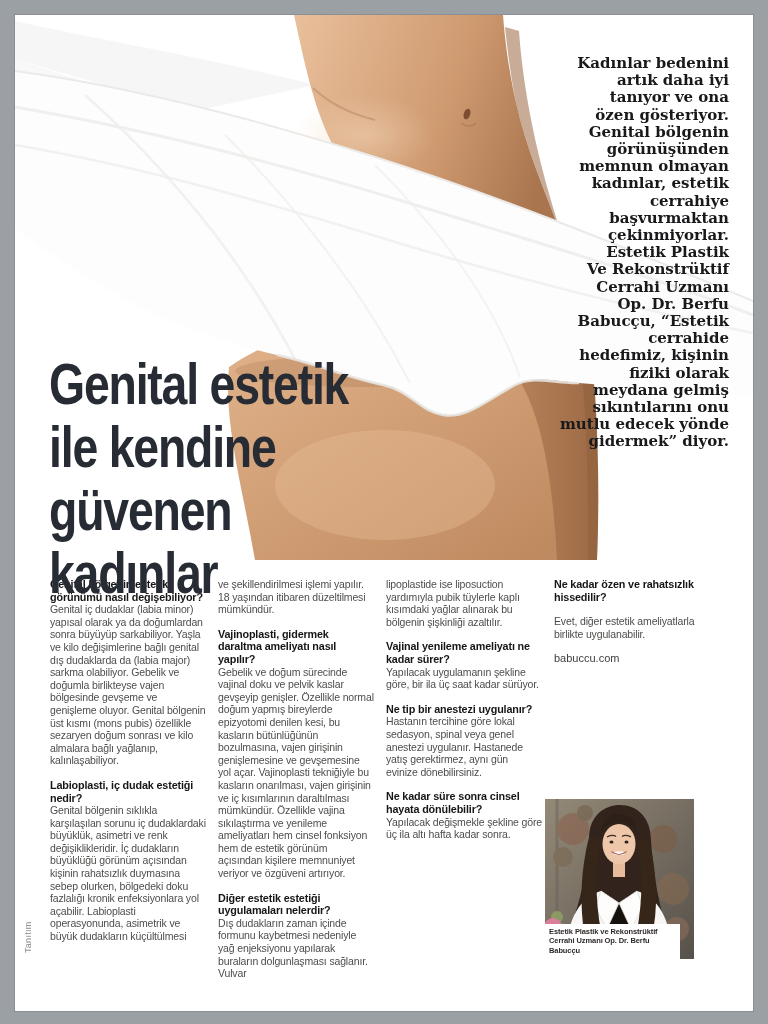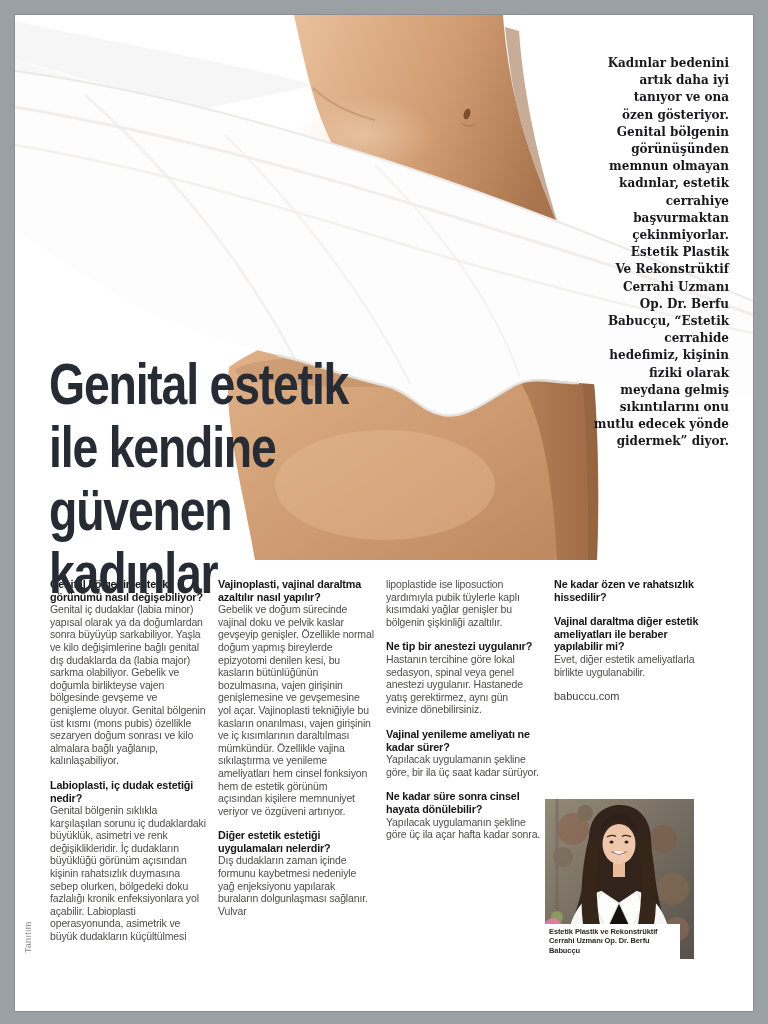--- a/index.html
+++ b/index.html
@@ -24,21 +24,21 @@
     position:absolute;left:34px;top:298px;width:460px;
     font-size:58px;line-height:63px;font-weight:700;
     letter-spacing:-1.5px;color:#262b34;
     transform:scaleX(0.80);transform-origin:left top;
     white-space:pre-line;z-index:5;
   }
   
   .pullquote{
     position:absolute;right:24px;top:40px;width:200px;
     font-family:"DejaVu Serif",serif;font-weight:700;
-    font-size:12px;line-height:17.2px;color:#19191c;
+    font-size:15px;line-height:17.2px;color:#19191c;
     text-align:right;white-space:pre-line;z-index:5;
   }
   
   .columns{
     position:absolute;left:35px;top:563px;width:660px;
     display:grid;grid-template-columns:repeat(4,1fr);column-gap:12px;
     font-size:10.5px;line-height:12.6px;color:#4e4d4b;
     letter-spacing:-0.15px;
   }
   .section + .section{margin-top:12px;}
@@ -165,54 +165,57 @@
         <p class="col-body">Genital iç dudaklar (labia minor) yapısal olarak ya da doğumlardan sonra büyüyüp sarkabiliyor. Yaşla ve kilo değişimlerine bağlı genital dış dudaklarda da (labia major) sarkma olabiliyor. Gebelik ve doğumla birlikteyse vajen bölgesinde gevşeme ve genişleme oluyor. Genital bölgenin üst kısmı (mons pubis) özellikle sezaryen doğum sonrası ve kilo almalara bağlı yağlanıp, kalınlaşabiliyor.</p>
       </div>
       <div class="section">
         <h3 class="col-heading">Labioplasti, iç dudak estetiği nedir?</h3>
         <p class="col-body">Genital bölgenin sıklıkla karşılaşılan sorunu iç dudaklardaki büyüklük, asimetri ve renk değişiklikleridir. İç dudakların büyüklüğü görünüm açısından kişinin rahatsızlık duymasına sebep olurken, bölgedeki doku fazlalığı kronik enfeksiyonlara yol açabilir. Labioplasti operasyonunda, asimetrik ve büyük dudakların küçültülmesi</p>
       </div>
     </div>
 
     <div class="col">
       <div class="section">
-        <h3 class="col-heading">Vajinoplasti, vajinal daraltma azaltılır nasıl yapılır?</h3>
+
+        <p class="col-body">ve şekillendirilmesi işlemi yapılır. 18 yaşından itibaren düzeltilmesi mümkündür.</p>
+      </div>
+      <div class="section">
+        <h3 class="col-heading">Vajinoplasti, gidermek daraltma ameliyatı nasıl yapılır?</h3>
         <p class="col-body">Gebelik ve doğum sürecinde vajinal doku ve pelvik kaslar gevşeyip genişler. Özellikle normal doğum yapmış bireylerde epizyotomi denilen kesi, bu kasların bütünlüğünün bozulmasına, vajen girişinin genişlemesine ve gevşemesine yol açar. Vajinoplasti tekniğiyle bu kasların onarılması, vajen girişinin ve iç kısımlarının daraltılması mümkündür. Özellikle vajina sıkılaştırma ve yenileme ameliyatları hem cinsel fonksiyon hem de estetik görünüm açısından kişilere memnuniyet veriyor ve özgüveni artırıyor.</p>
       </div>
       <div class="section">
         <h3 class="col-heading">Diğer estetik estetiği uygulamaları nelerdir?</h3>
         <p class="col-body">Dış dudakların zaman içinde formunu kaybetmesi nedeniyle yağ enjeksiyonu yapılarak buraların dolgunlaşması sağlanır. Vulvar</p>
       </div>
     </div>
 
     <div class="col">
       <div class="section">
 
-        <p class="col-body">lipoplastide ise liposuction yardımıyla pubik tüylerle kaplı kısımdaki yağlar genişler bu bölgenin şişkinliği azaltılır.</p>
+        <p class="col-body">lipoplastide ise liposuction yardımıyla pubik tüylerle kaplı kısımdaki yağlar alınarak bu bölgenin şişkinliği azaltılır.</p>
+      </div>
+      <div class="section">
+        <h3 class="col-heading">Vajinal yenileme ameliyatı ne kadar sürer?</h3>
+        <p class="col-body">Yapılacak uygulamanın şekline göre, bir ila üç saat kadar sürüyor.</p>
       </div>
       <div class="section">
         <h3 class="col-heading">Ne tip bir anestezi uygulanır?</h3>
         <p class="col-body">Hastanın tercihine göre lokal sedasyon, spinal veya genel anestezi uygulanır. Hastanede yatış gerektirmez, aynı gün evinize dönebilirsiniz.</p>
       </div>
       <div class="section">
-        <h3 class="col-heading">Vajinal yenileme ameliyatı ne kadar sürer?</h3>
-        <p class="col-body">Yapılacak uygulamanın şekline göre, bir ila üç saat kadar sürüyor.</p>
-      </div>
-      <div class="section">
         <h3 class="col-heading">Ne kadar süre sonra cinsel hayata dönülebilir?</h3>
-        <p class="col-body">Yapılacak uygulamanın şekline göre üç ila açar hafta kadar sonra.</p>
+        <p class="col-body">Yapılacak değişmekle şekline göre üç ila altı hafta kadar sonra.</p>
       </div>
     </div>
 
     <div class="col">
       <div class="section">
         <h3 class="col-heading">Ne kadar özen ve rahatsızlık hissedilir?</h3>
       </div>
       <div class="section">
-        <h3 class="col-heading">Vajinal daraltma diğer estetik ameliyatları ile beraber yapılabilir mi?</h3>
         <p class="col-body">Evet, diğer estetik ameliyatlarla birlikte uygulanabilir.</p>
       </div>
       <div class="website">babuccu.com</div>
     </div>
 
   </div>
 
   <div class="doctor">
     <svg width="149" height="160" viewBox="0 0 149 160">
       <defs>

